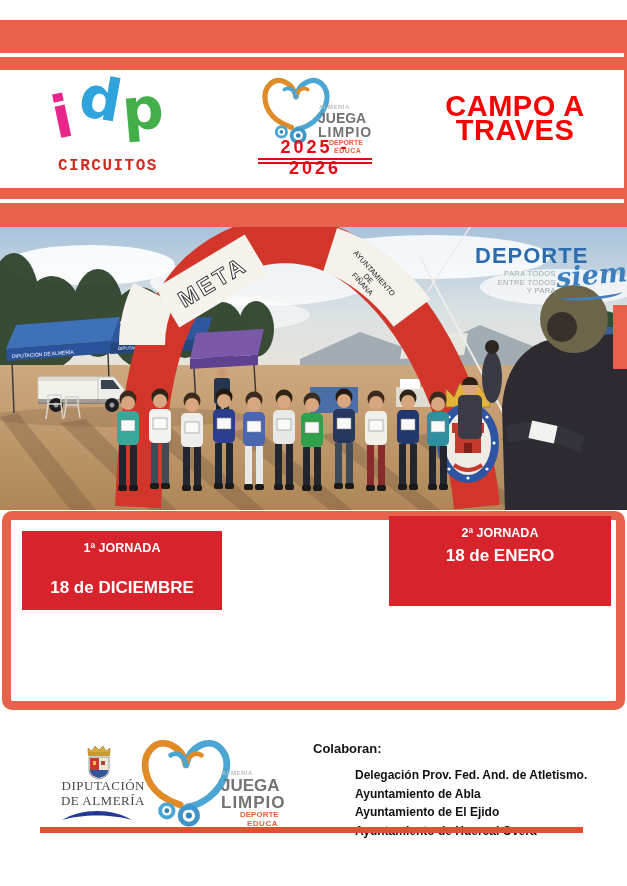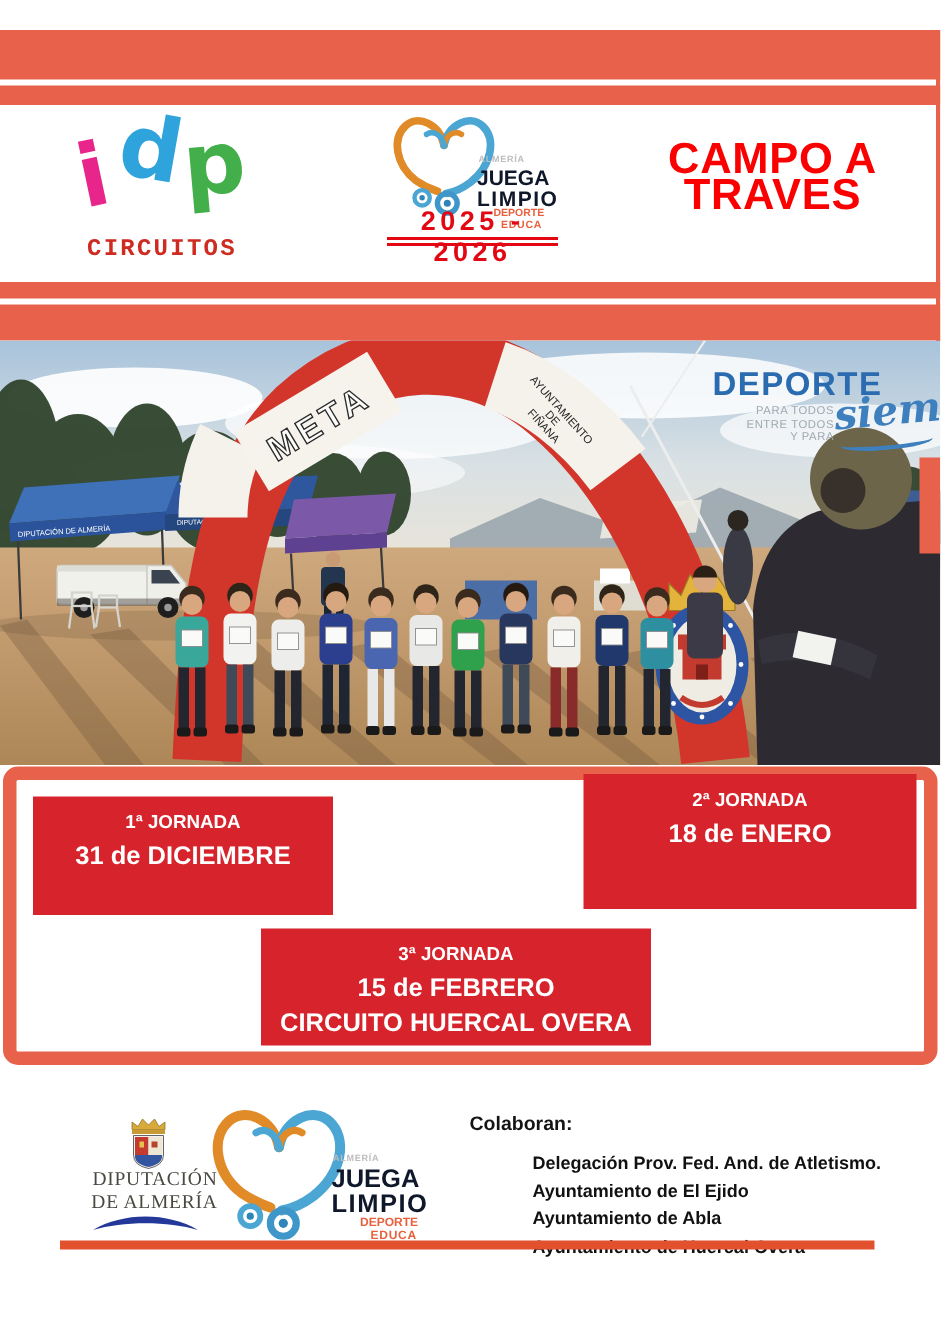--- a/index.html
+++ b/index.html
@@ -3,21 +3,21 @@
 <meta charset="utf-8">
 <style>
   html,body{margin:0;padding:0;background:#fff;}
   #poster{position:relative;width:627px;height:886px;background:#fff;overflow:hidden;
           font-family:"Liberation Sans",sans-serif;}
   .abs{position:absolute;}
   .bar{position:absolute;left:0;width:627px;background:#E8624B;}
   
   .idp-letter{position:absolute;font-family:"DejaVu Sans",sans-serif;font-weight:bold;font-size:58px;line-height:58px;}
   .idp-caption{position:absolute;font-weight:bold;font-size:16px;letter-spacing:1.5px;color:#CE2B21;}
-  .jl-text{position:absolute;font-weight:bold;color:#0f172a;line-height:1;}
+  .jl-text{position:absolute;font-weight:bold;color:#737373;line-height:1;}
   .jl-small{position:absolute;font-weight:bold;color:#E8603C;line-height:1;}
   .season{position:absolute;font-weight:bold;font-size:18px;letter-spacing:3px;color:#E30613;text-align:center;}
   .season-line{position:absolute;background:#E30613;height:2px;}
   .main-title{position:absolute;color:#FA0000;font-weight:bold;font-size:29px;letter-spacing:.5px;text-align:center;width:190px;}
   
   .ds-deporte{position:absolute;color:#2B6CB0;font-weight:bold;font-size:22px;letter-spacing:1px;}
   .ds-tag{position:absolute;color:#9DA9B0;font-size:7.5px;line-height:8.5px;text-align:right;width:78px;letter-spacing:.4px;}
   .ds-siempre{position:absolute;color:#3E7FBE;font-family:"DejaVu Serif",serif;font-style:italic;font-weight:bold;
               font-size:27px;transform:rotate(-5deg);}
   .ds-swash{position:absolute;width:62px;height:8px;border-bottom:3px solid #3E7FBE;border-radius:0 0 50% 50%;transform:rotate(-5deg);}
@@ -346,32 +346,27 @@
     <div class="ds-tag" style="left:8px;top:27px;">
       <div>PARA TODOS</div>
       <div>ENTRE TODOS</div>
       <div>Y PARA</div>
     </div>
     <span class="ds-siempre" style="left:86px;top:14px;">siempre</span>
     <div class="ds-swash" style="left:90px;top:46px;"></div>
   </div>
 
   <div class="frame"></div>
-  <div class="jbox" style="left:22px;top:531px;width:200px;height:79px;">
+  <div class="jbox" style="left:22px;top:531px;width:200px;height:79px;gap:17px;">
     <div class="jlabel">1ª JORNADA</div>
-    <div class="jdate">31 de DICIEMBRE</div>
+    <div class="jdate">18 de DICIEMBRE</div>
   </div>
   <div class="jbox" style="left:389px;top:516px;width:222px;height:90px;">
     <div class="jlabel">2ª JORNADA</div>
     <div class="jdate">18 de ENERO</div>
-  </div>
-  <div class="jbox" style="left:174px;top:619px;width:260px;height:78px;">
-    <div class="jlabel">3ª JORNADA</div>
-    <div class="jdate">15 de FEBRERO</div>
-    <div class="jcirc">CIRCUITO HUERCAL OVERA</div>
   </div>
 
   <div class="abs" style="left:84px;top:744px;">
     <svg width="30" height="38" viewBox="0 0 30 38">
       <path d="M4,9 L4,4 L8,7 L11,2 L15,6 L19,2 L22,7 L26,4 L26,9 Z" fill="#D9A93C" stroke="#8A6D1F" stroke-width=".5"></path>
       <rect x="4" y="9" width="22" height="3" fill="#C89A33"></rect>
       <path d="M5,13 L25,13 L25,26 Q25,33 15,35 Q5,33 5,26 Z" fill="#F3F1EA" stroke="#555555" stroke-width=".6"></path>
       <rect x="6" y="14" width="9" height="12" fill="#C23B2E"></rect>
       <rect x="15" y="14" width="9" height="12" fill="#EDE6D4"></rect>
       <path d="M6,26 L24,26 L24,27 Q24,32 15,34 Q6,32 6,27 Z" fill="#33549E"></path>
@@ -401,20 +396,20 @@
     <span class="jl-text" style="left:84px;top:34px;font-size:6px;color:#BDBDBD;letter-spacing:.5px;">ALMERÍA</span>
     <span class="jl-text" style="left:83px;top:41px;font-size:17px;">JUEGA</span>
     <span class="jl-text" style="left:83px;top:58px;font-size:17px;letter-spacing:1px;">LIMPIO</span>
     <span class="jl-small" style="left:102px;top:75px;font-size:8px;">DEPORTE</span>
     <span class="jl-small" style="left:109px;top:84px;font-size:8px;letter-spacing:.5px;">EDUCA</span>
   </div>
 
   <div class="colab-label" style="left:313px;top:741px;">Colaboran:</div>
   <div class="colab-list" style="left:355px;top:766px;">
     <div>Delegación Prov. Fed. And. de Atletismo.</div>
+    <div>Ayuntamiento de Abla</div>
     <div>Ayuntamiento de El Ejido</div>
-    <div>Ayuntamiento de Abla</div>
     <div>Ayuntamiento  de Huercal Overa</div>
   </div>
 
   <div class="accent-line" style="left:40px;top:827px;width:543px;height:6px;"></div>
 
 </div>
 
 </body></html>

